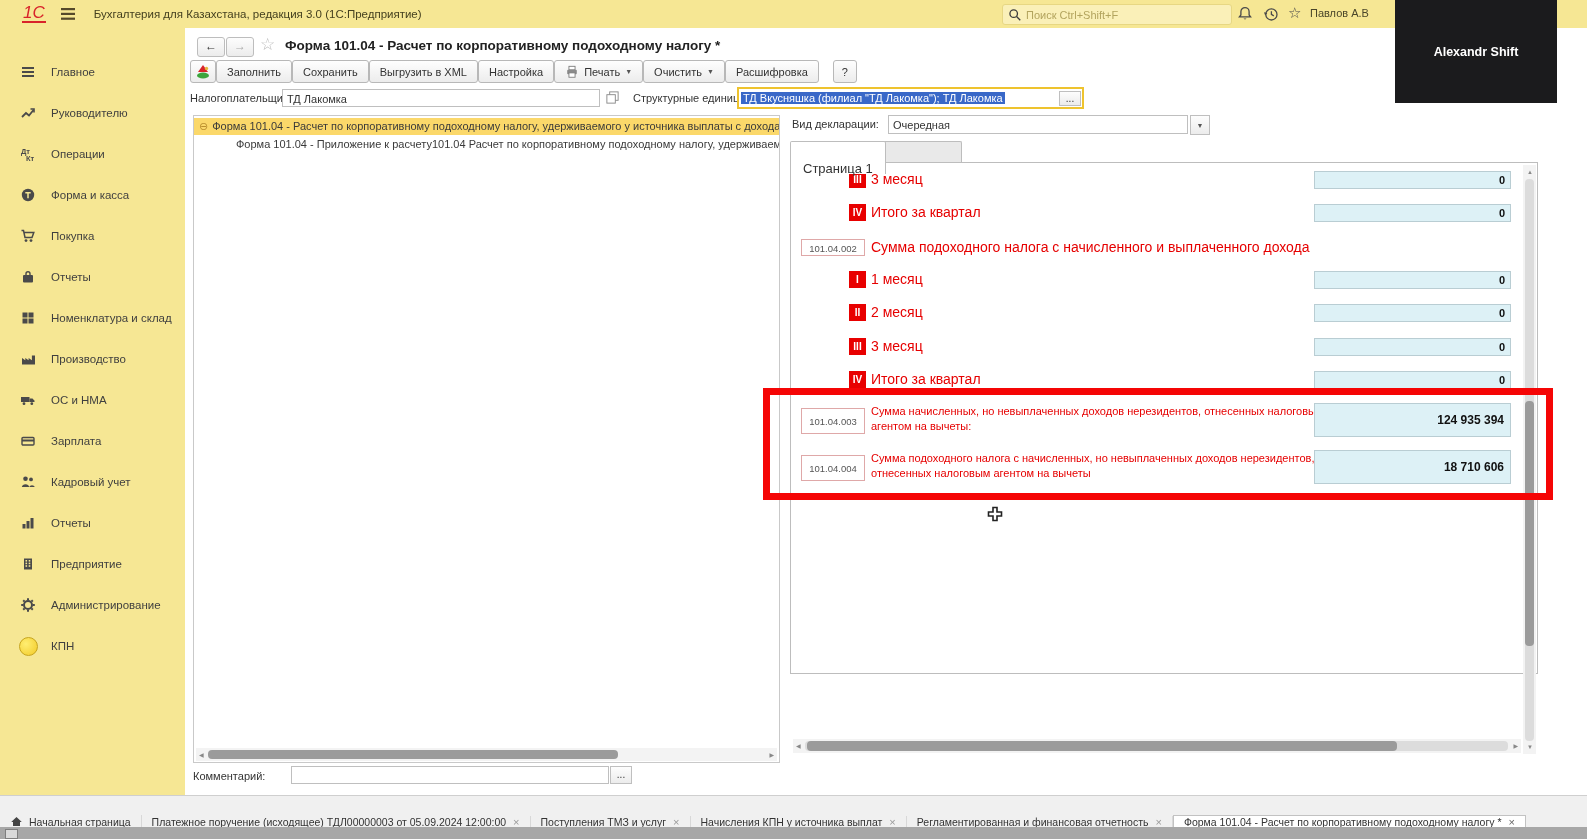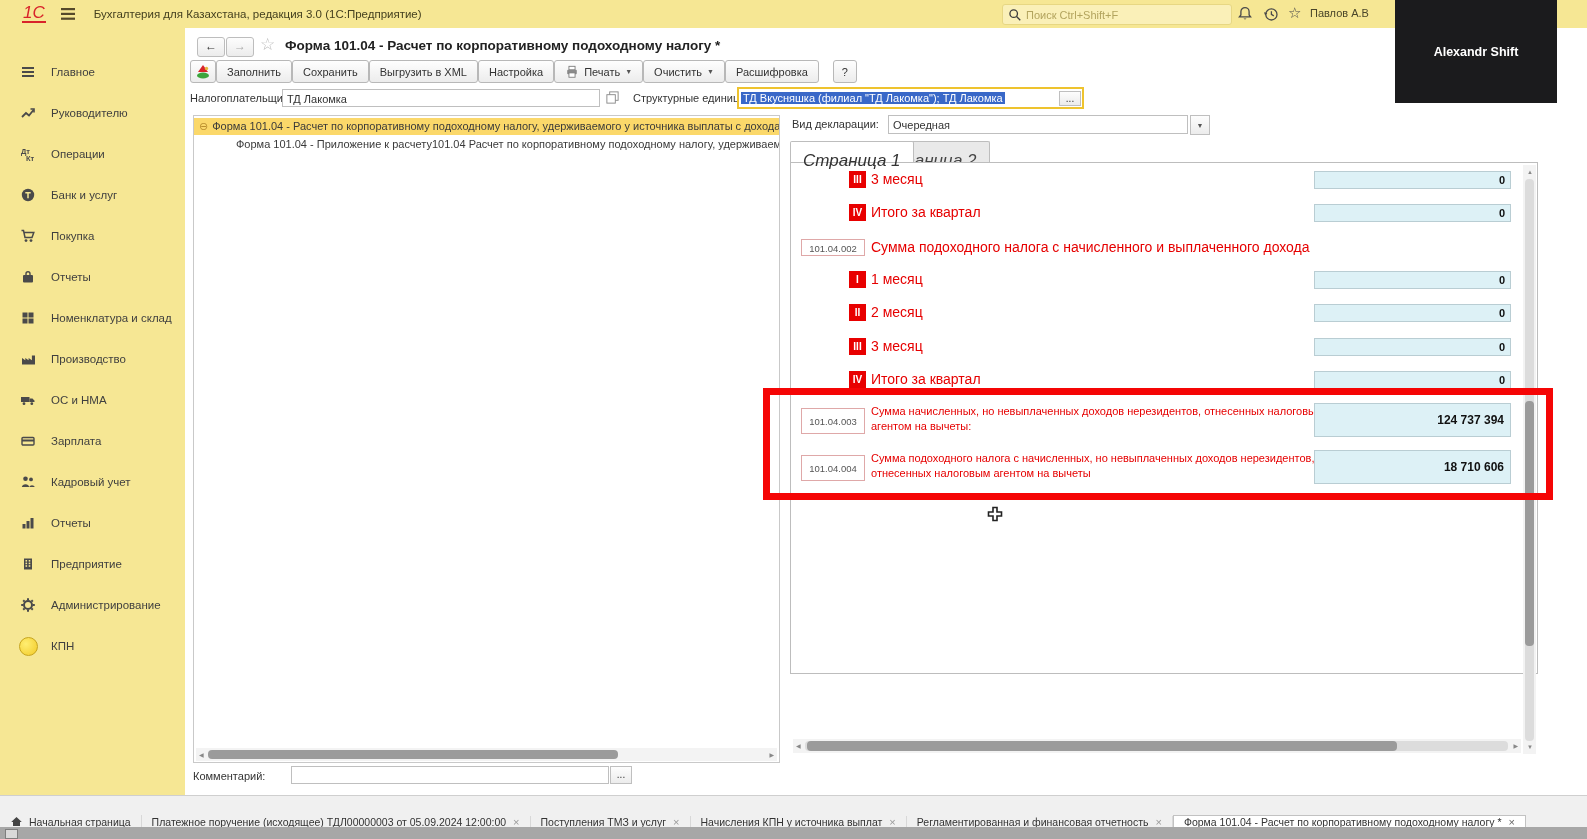--- a/index.html
+++ b/index.html
@@ -29,21 +29,21 @@
   .caret{font-size:7px;color:#555;margin-left:5px;}
   .fieldlbl{font-size:11px;color:#333;}
   .txtfield{border:1px solid #bfbfbf;background:#fff;height:18px;line-height:18px;padding:0 4px;font-size:11px;box-sizing:border-box;}
   .selblue{background:#3968c8;color:#fff;padding:0 2px;}
   .morebtn{border:1px solid #bfbfbf;background:linear-gradient(#fdfdfd,#ececec);height:18px;line-height:15px;text-align:center;font-size:10px;box-sizing:border-box;}
   
   .tree{left:193px;top:115px;width:587px;height:648px;border:1px solid #c9c9c9;background:#fff;overflow:hidden;box-sizing:border-box;}
   .trow{position:absolute;height:17px;line-height:17px;white-space:nowrap;font-size:11px;color:#3a3a3a;}
   
   .combo{border:1px solid #bfbfbf;background:#fff;height:19px;line-height:19px;padding:0 4px;font-size:11px;box-sizing:border-box;}
-  .tab{position:absolute;height:21px;line-height:21px;padding:8px 12px;font-size:17px;border:1px solid #bdbdbd;border-bottom:none;border-radius:2px 2px 0 0;box-sizing:border-box;font-style:italic;}
+  .tab{position:absolute;height:21px;line-height:21px;padding:16px 12px;font-size:13px;border:1px solid #bdbdbd;border-bottom:none;border-radius:2px 2px 0 0;box-sizing:border-box;}
   .tab.active{background:#fff;z-index:3;}
   .tab.inactive{background:#e9e9e9;color:#444;}
   .pcontent{left:790px;top:162px;width:748px;height:512px;border:1px solid #bdbdbd;background:#fff;box-sizing:border-box;}
   .prow{position:absolute;left:0;width:740px;height:18px;}
   .rbadge{position:absolute;left:58px;top:0;width:17px;height:17px;background:#e80000;color:#fff;font-weight:bold;font-size:10px;text-align:center;line-height:17px;}
   .rlabel{position:absolute;left:80px;top:0;color:#e60000;font-size:14px;line-height:17px;white-space:nowrap;}
   .rfield{position:absolute;left:523px;top:0;width:197px;height:18px;background:#ddf1f6;border:1px solid #b9cdd3;text-align:right;padding-right:5px;font-weight:bold;font-size:11px;line-height:16px;box-sizing:border-box;color:#111;}
   .rcode{position:absolute;left:10px;width:64px;background:#fff;border:1px solid #dfa8a8;color:#555;font-size:9.5px;text-align:center;box-sizing:border-box;}
   .wraplabel{position:absolute;left:80px;top:1px;width:470px;color:#e60000;font-size:11px;line-height:15px;}
   .bigfield{position:absolute;left:523px;top:0;width:197px;height:34px;background:#ddf1f6;border:1px solid #b9cdd3;text-align:right;padding-right:6px;font-weight:bold;font-size:12px;line-height:32px;box-sizing:border-box;color:#111;}
@@ -135,21 +135,21 @@
       </span>
     <span class="lb">Операции</span>
   </div>
   <div class="sbitem">
     <span class="ic">
         <svg width="16" height="16" viewBox="0 0 16 16">
           <circle cx="8" cy="8" r="6.2" fill="#4a4a4a"></circle>
           <path d="M5.3 5.8 H10.7 M8 5.8 V11.2" stroke="#f6e794" stroke-width="1.5" fill="none"></path>
         </svg>
       </span>
-    <span class="lb">Банк и услуг</span>
+    <span class="lb">Форма и касса</span>
   </div>
   <div class="sbitem">
     <span class="ic">
         <svg width="16" height="16" viewBox="0 0 16 16">
           <path d="M1.5 2.5 H3.5 L5 9.5 H12 L13.8 4.5 H4.2" fill="none" stroke="#4a4a4a" stroke-width="1.5"></path>
           <circle cx="6" cy="12.6" r="1.4" fill="#4a4a4a"></circle>
           <circle cx="11" cy="12.6" r="1.4" fill="#4a4a4a"></circle>
         </svg>
       </span>
     <span class="lb">Покупка</span>
@@ -368,21 +368,21 @@
   </div>
   <div class="prow" style="top:208px">
     <span class="rbadge">IV</span>
     <span class="rlabel">Итого за квартал</span>
     <span class="rfield">0</span>
   </div>
 
   <div class="prow" style="top:240px;height:36px">
     <span class="rcode" style="top:5px;height:26px;line-height:26px">101.04.003</span>
     <span class="wraplabel">Сумма начисленных, но невыплаченных доходов нерезидентов, отнесенных налоговым агентом на вычеты:</span>
-    <span class="bigfield">124 737 394</span>
+    <span class="bigfield">124 935 394</span>
   </div>
   <div class="prow" style="top:287px;height:36px">
     <span class="rcode" style="top:5px;height:26px;line-height:26px">101.04.004</span>
     <span class="wraplabel">Сумма подоходного налога с начисленных, но невыплаченных доходов нерезидентов, отнесенных налоговым агентом на вычеты</span>
     <span class="bigfield">18 710 606</span>
   </div>
 
   <div class="sb-track-v" style="left:732px;top:2px;width:13px;height:589px">
     <span class="sb-arrow" style="left:4px;top:4px">▲</span>
     <div class="sb-bar-light" style="left:2px;top:14px;width:9px;height:562px"></div>

